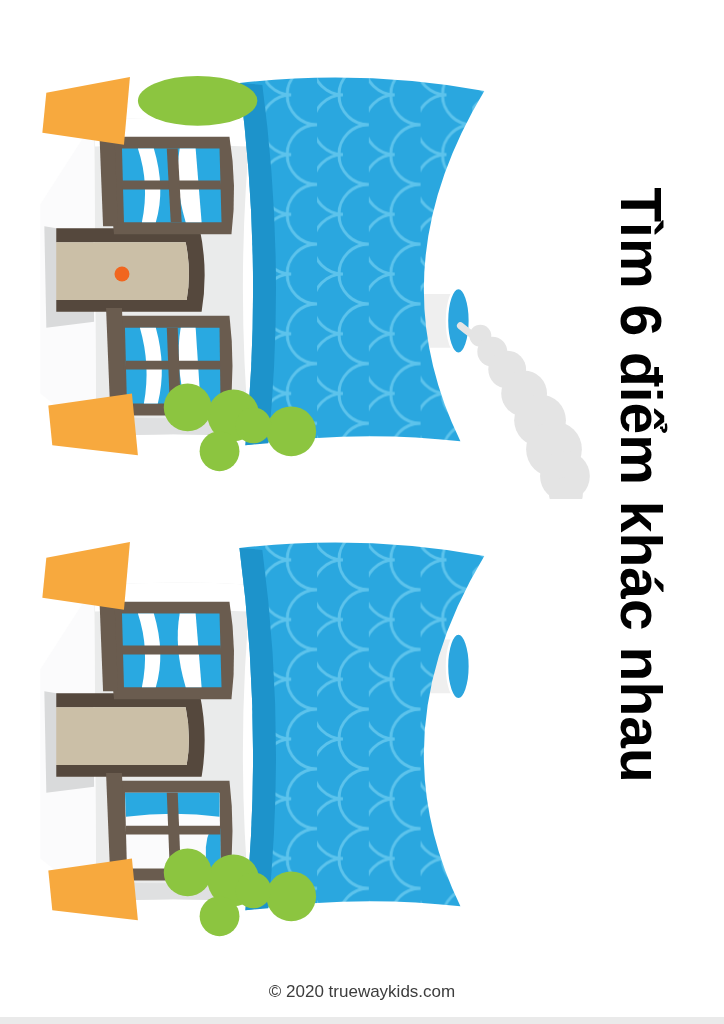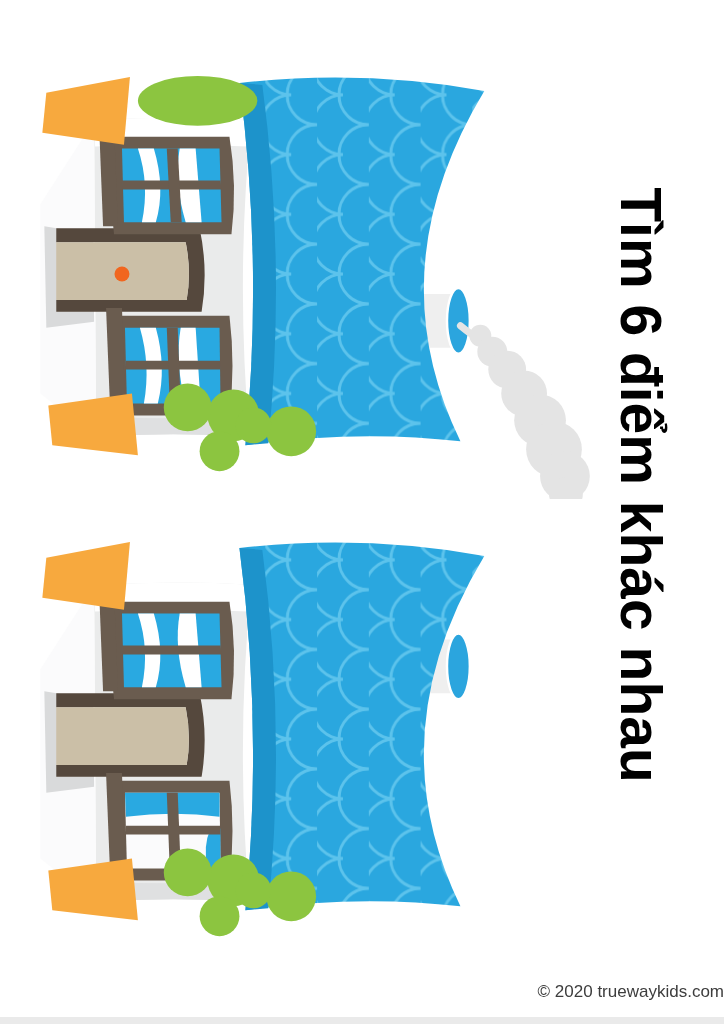--- a/index.html
+++ b/index.html
@@ -4,21 +4,21 @@
 <style>
   html,body{margin:0;padding:0;background:#fff;}
   .page{position:relative;width:724px;height:1024px;background:var(--page,#fff);overflow:hidden;
         font-family:"Liberation Sans",sans-serif;}
   .house{position:absolute;left:40px;}
   .house.top{top:65px;}
   .house.bottom{top:530px;}
   .title-rot{position:absolute;left:321px;top:430px;width:640px;height:110px;line-height:110px;
              text-align:center;transform:rotate(90deg);font-weight:bold;font-size:57px;
              color:var(--title,#000);white-space:nowrap;}
-  .credit{position:absolute;left:0;right:0;top:982px;text-align:right;font-size:17px;
+  .credit{position:absolute;left:0;right:0;top:982px;text-align:center;font-size:17px;
           color:var(--credit,#3d3d3d);}
   .strip{position:absolute;left:0;right:0;bottom:0;height:7px;background:var(--footer-strip,#eaeaea);}
   
   .f-roof{fill:var(--roof);}
   .scallop{fill:none;stroke:var(--roof-scallop);stroke-width:3;}
   .f-eave{fill:var(--roof-eave);}
   .f-wall{fill:var(--wall);}
   .f-wallside{fill:var(--wall-side);}
   .f-shade{fill:var(--wall-shade);}
   .f-plinth{fill:var(--plinth);}

